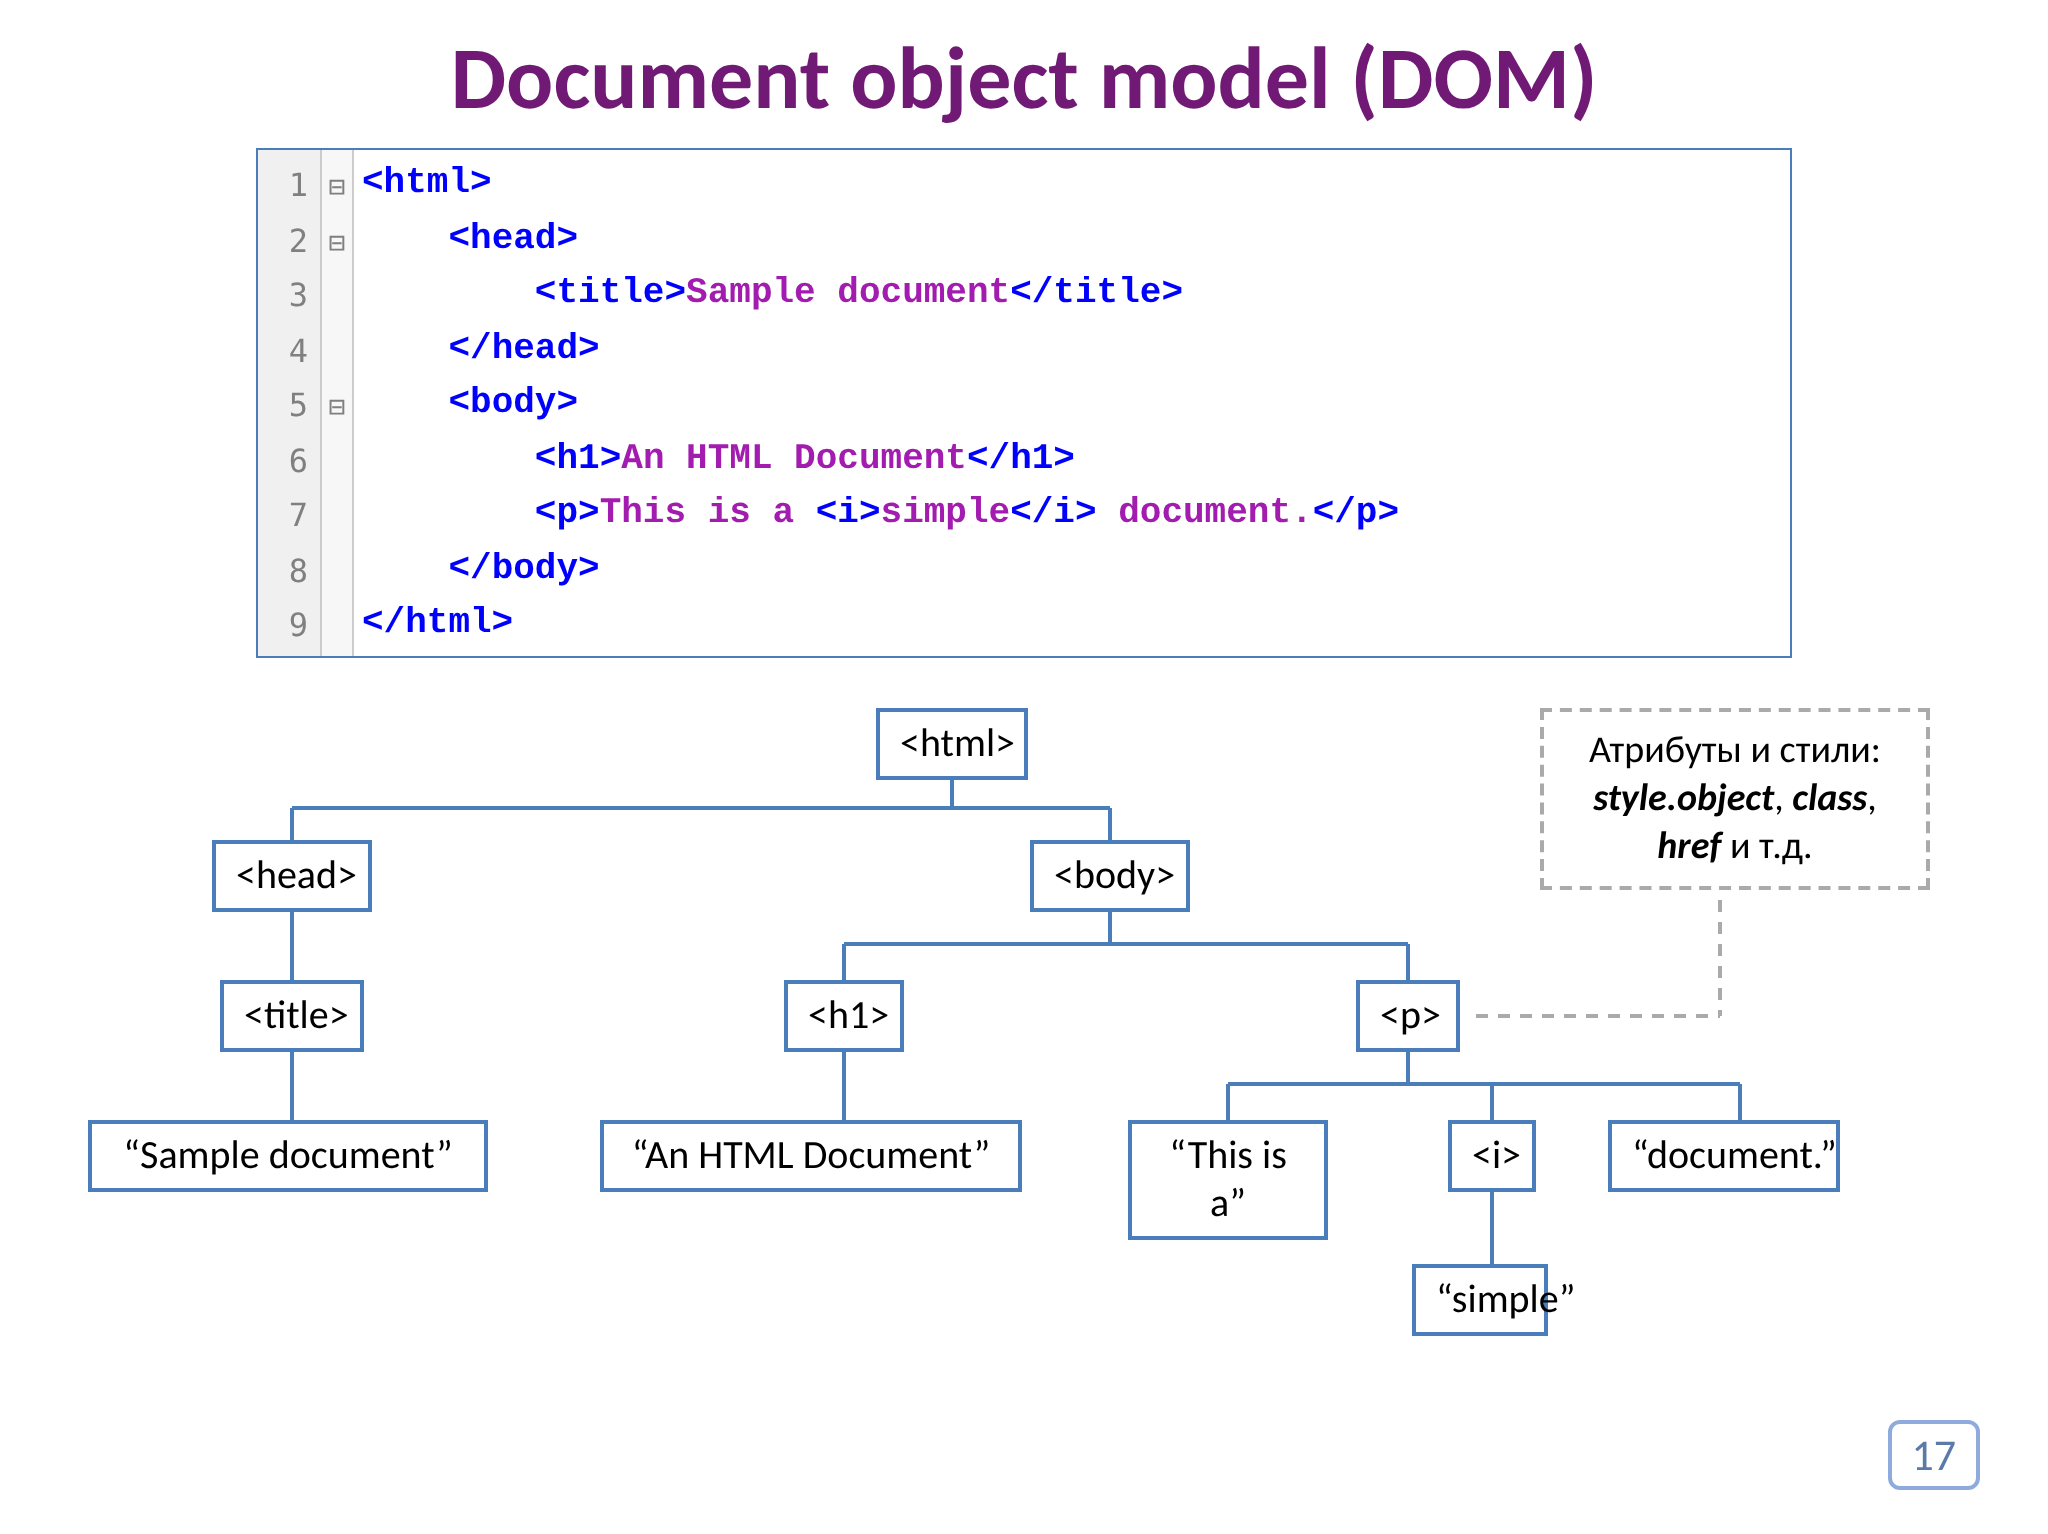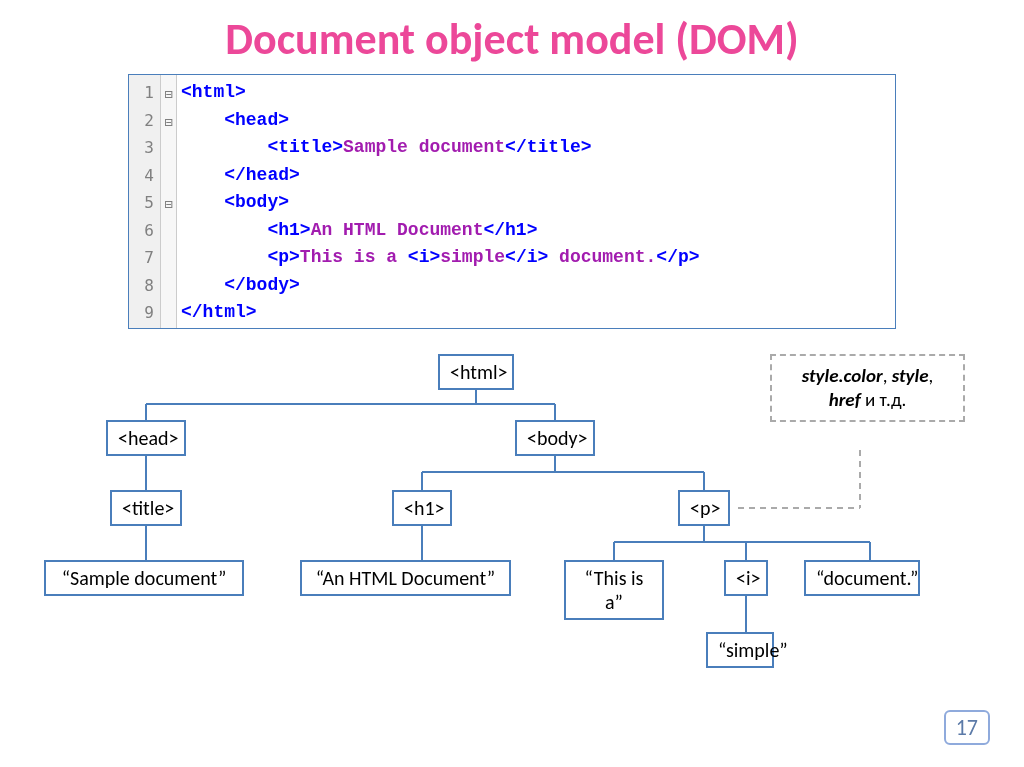--- a/index.html
+++ b/index.html
@@ -7,21 +7,21 @@
     width: 1024px;
     height: 767px;
     background: #fff;
     font-family: Calibri, Arial, sans-serif;
     position: relative;
   }
   .title {
     text-align: center;
     font-size: 44px;
     font-weight: bold;
-    color: #ec4899;
+    color: #701a75;
     padding-top: 12px;
   }
   .code-editor {
     position: absolute;
     left: 128px;
     top: 74px;
     width: 768px;
     height: 255px;
     border: 1px solid #4a7ebb;
     background: #fff;
@@ -174,18 +174,19 @@
 <div class="node" style="left:392px; top:490px; width:60px;">&lt;h1&gt;</div>
 <div class="node" style="left:678px; top:490px; width:52px;">&lt;p&gt;</div>
 <div class="node" style="left:44px; top:560px; width:200px;">“Sample document”</div>
 <div class="node" style="left:300px; top:560px; width:211px;">“An HTML Document”</div>
 <div class="node" style="left:564px; top:560px; width:100px;">“This is a”</div>
 <div class="node" style="left:724px; top:560px; width:44px;">&lt;i&gt;</div>
 <div class="node" style="left:804px; top:560px; width:116px;">“document.”</div>
 <div class="node" style="left:706px; top:632px; width:68px;">“simple”</div>
 
 <div class="attr-box" style="left:770px; top:354px; width:195px;">
+  <div>Атрибуты и стили:</div>
   <div>
-    <i><b><span>style.color</span></b></i><span>, </span><i><b><span>style</span></b></i><span>, </span><i><b><span>href</span></b></i><span> и т.д.</span>
+    <i><b><span>style.object</span></b></i><span>, </span><i><b><span>class</span></b></i><span>, </span><i><b><span>href</span></b></i><span> и т.д.</span>
   </div>
 </div>
 
 <div class="page-num">17</div>
 
 </body></html>

